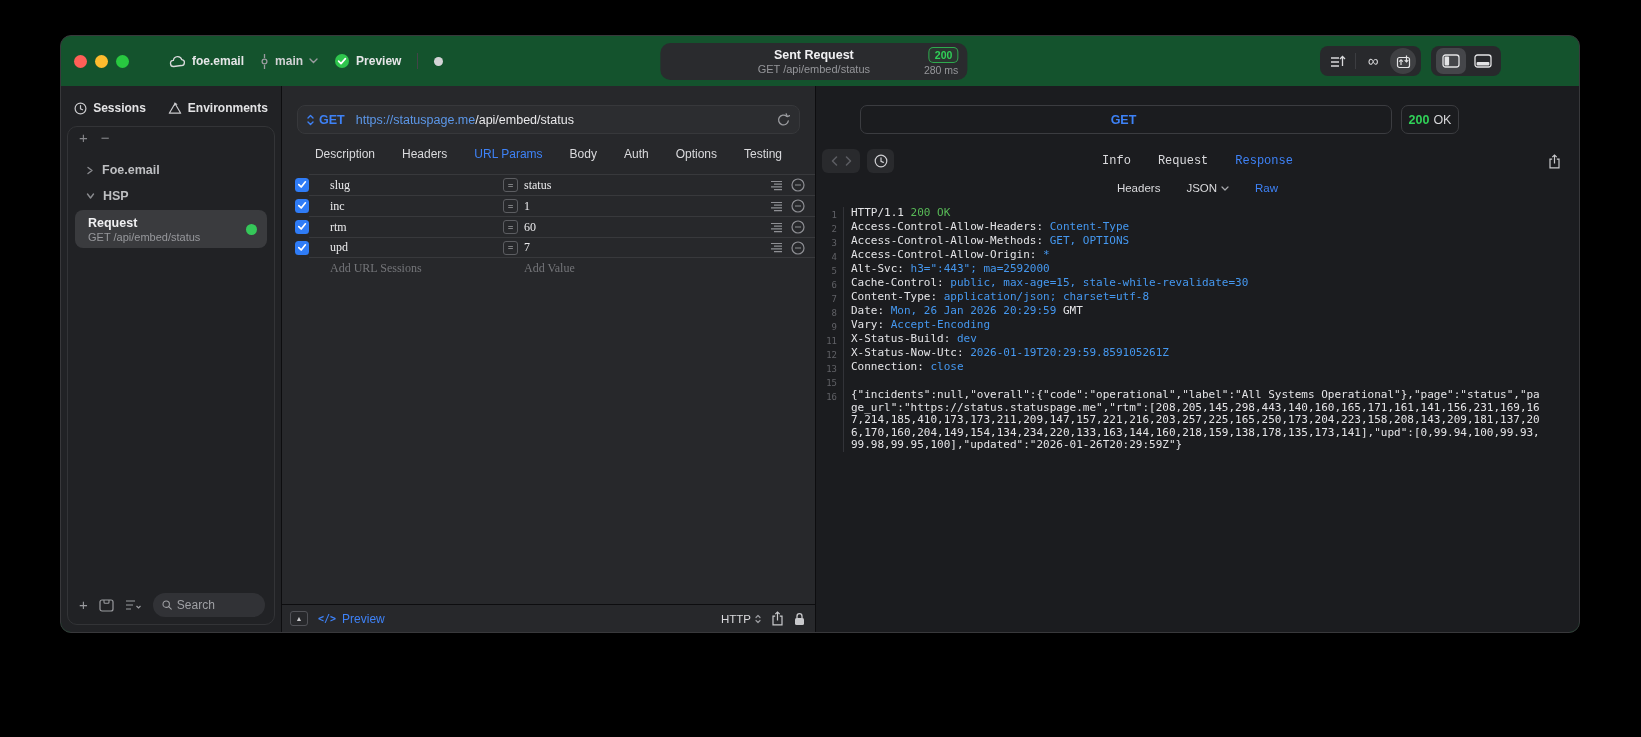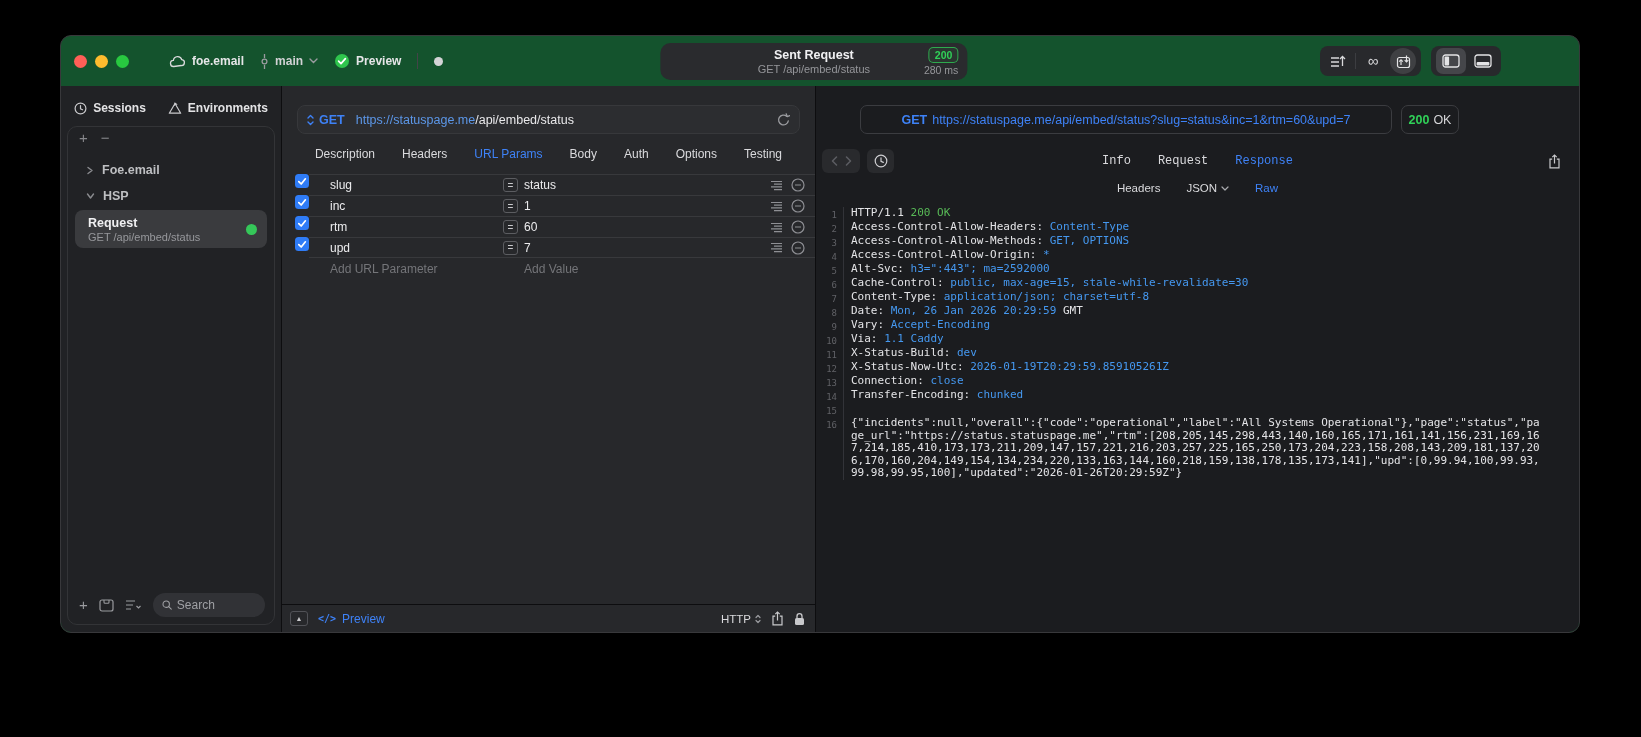--- a/index.html
+++ b/index.html
@@ -73,21 +73,21 @@
   .method { color:#3e82f7; font-weight:700; margin-right:6px; }
   .host { color:#5c97e8; } .path { color:#e9e9eb; }
   .reload { margin-left:auto; color:#9b9ca0; display:flex; }
   .req-tabs { height:40px; flex:none; display:flex; align-items:center; justify-content:center; gap:27px;
               font-size:12px; color:#dadadd; }
   .req-tab.active { color:#3e82f7; }
   .param-table { font-size:12px; flex:none; }
   .pt-head { display:flex; align-items:center; height:18px; padding-left:48px; color:#85868a; font-size:11.5px; }
   .pt-head .col-name { width:173px; }
   .pt-head .eq-sp { width:21px; }
-  .pt-row { display:flex; height:21px; padding-left:13px; }
+  .pt-row { display:flex; align-items:center; height:21px; padding-left:13px;font-family:Liberation Serif, serif; }
   .cb { width:14px; height:14px; flex:none; background:#2f7cf7; border-radius:3.5px;
         display:flex; align-items:center; justify-content:center; }
   .row-line { flex:1; height:100%; display:flex; align-items:center; padding-left:21px; padding-right:10px;
               border-top:1px solid #38393c; }
   .pt-row.last .row-line { border-bottom:1px solid #38393c; }
   .col-name { width:173px; flex:none; color:#ececee; }
   .eq-box { width:15px; height:14px; border:1px solid #5c5d61; border-radius:3px; color:#c9c9cc; font-size:10px;
             display:flex; align-items:center; justify-content:center; margin-right:6px; flex:none; }
   .p-value { flex:1; color:#ececee; }
   .row-icons { display:flex; gap:8px; align-items:center; color:#8e8f94; }
@@ -422,21 +422,21 @@
                   <circle cx="7" cy="7" r="6" fill="none" stroke="currentColor" stroke-width="1.2"></circle>
                     <line x1="4" y1="7" x2="10" y2="7" stroke="currentColor" stroke-width="1.2"></line>
                 </svg>
               </span>
             </span>
           </div>
 
           <div class="pt-row add">
             <span style="width:14px;flex:none;"></span>
             <span class="row-line">
-              <span class="col-name">Add URL Parameter</span>
+              <span class="col-name">Add URL Sessions</span>
               <span style="width:21px;flex:none;"></span>
               <span>Add Value</span>
             </span>
           </div>
         </div>
 
         <div class="req-footer">
           <span class="panel-btn">▲</span>
           <span class="preview-btn">
             <span class="code-glyph">&lt;/&gt;</span>
@@ -462,21 +462,20 @@
               <path d="M3 6 V4.2 a2.5 2.5 0 0 1 5 0 V6" fill="none" stroke="currentColor" stroke-width="1.3"></path>
             </svg>
           </span>
         </div>
       </section>
 
       <section class="response-pane">
         <div class="resp-top">
           <div class="resp-url-box">
             <span class="m">GET</span>
-            <span>https://statuspage.me/api/embed/status?slug=status&amp;inc=1&amp;rtm=60&amp;upd=7</span>
           </div>
           <div class="resp-status-box">
             <span class="code">200</span>
             <span class="ok">OK</span>
           </div>
         </div>
 
         <div class="resp-nav">
           <div class="histnav">
             <svg width="7" height="10" viewBox="0 0 7 10">
@@ -548,38 +547,30 @@
             </div>
             <div class="code-row">
               <span class="gutter">8</span>
               <span class="code-text"><span class="c-plain">Date: </span><span class="c-blue">Mon, 26 Jan 2026 20:29:59</span><span class="c-plain"> GMT</span></span>
             </div>
             <div class="code-row">
               <span class="gutter">9</span>
               <span class="code-text"><span class="c-plain">Vary: </span><span class="c-blue">Accept-Encoding</span></span>
             </div>
             <div class="code-row">
-              <span class="gutter">10</span>
-              <span class="code-text"><span class="c-plain">Via: </span><span class="c-blue">1.1 Caddy</span></span>
-            </div>
-            <div class="code-row">
               <span class="gutter">11</span>
               <span class="code-text"><span class="c-plain">X-Status-Build: </span><span class="c-blue">dev</span></span>
             </div>
             <div class="code-row">
               <span class="gutter">12</span>
               <span class="code-text"><span class="c-plain">X-Status-Now-Utc: </span><span class="c-blue">2026-01-19T20:29:59.859105261Z</span></span>
             </div>
             <div class="code-row">
               <span class="gutter">13</span>
               <span class="code-text"><span class="c-plain">Connection: </span><span class="c-blue">close</span></span>
-            </div>
-            <div class="code-row">
-              <span class="gutter">14</span>
-              <span class="code-text"><span class="c-plain">Transfer-Encoding: </span><span class="c-blue">chunked</span></span>
             </div>
             <div class="code-row">
               <span class="gutter">15</span>
               <span class="code-text"></span>
             </div>
             <div class="code-row">
               <span class="gutter">16</span>
               <span class="code-text"><span class="c-plain">{"incidents":null,"overall":{"code":"operational","label":"All Systems Operational"},"page":"status","page_url":"https://status.statuspage.me","rtm":[208,205,145,298,443,140,160,165,171,161,141,156,231,169,167,214,185,410,173,173,211,209,147,157,221,216,203,257,225,165,250,173,204,223,158,208,143,209,181,137,206,170,160,204,149,154,134,234,220,133,163,144,160,218,159,138,178,135,173,141],"upd":[0,99.94,100,99.93,99.98,99.95,100],"updated":"2026-01-26T20:29:59Z"}</span></span>
             </div>
           </div>

